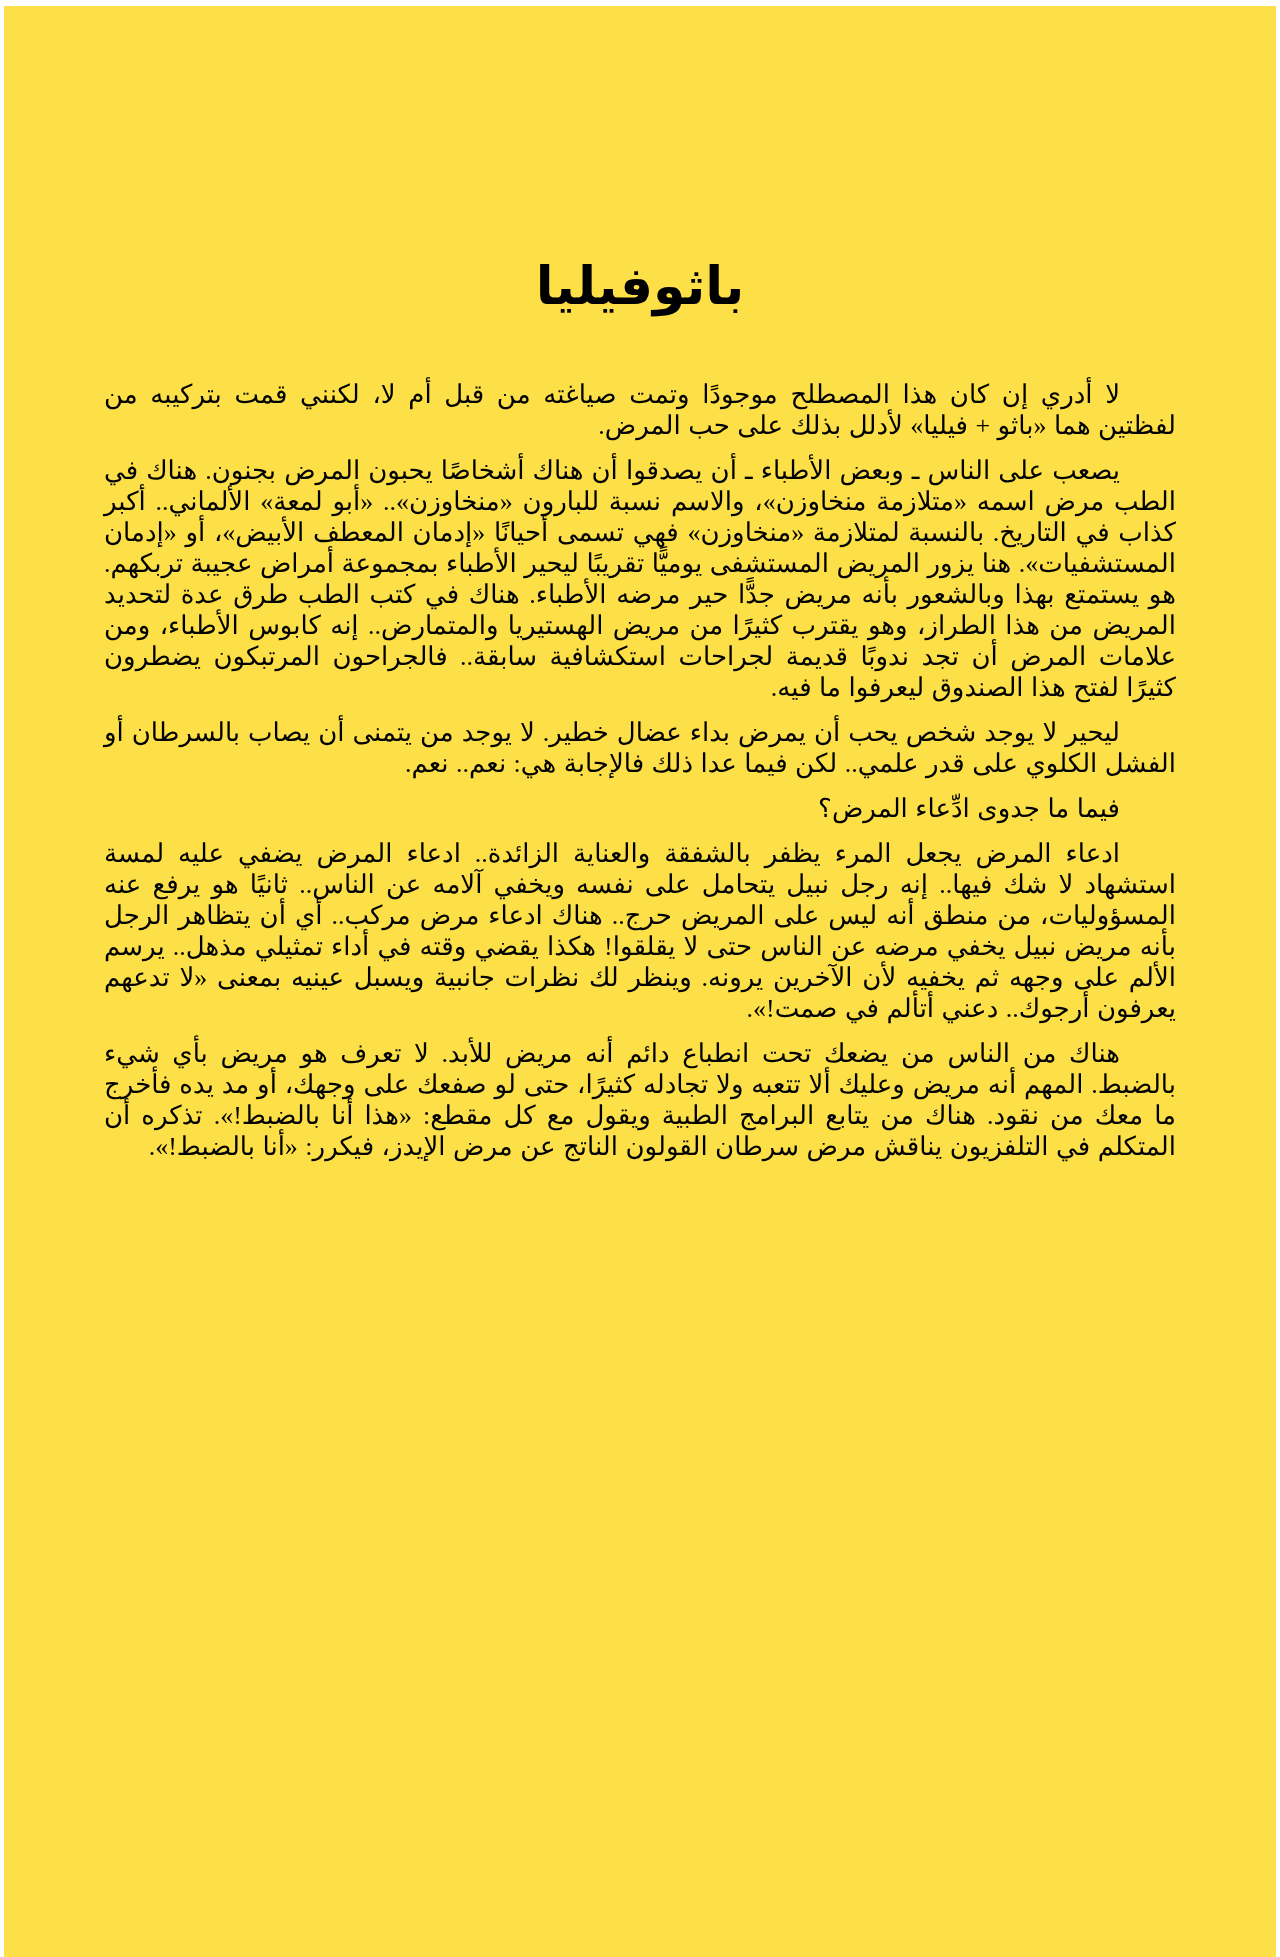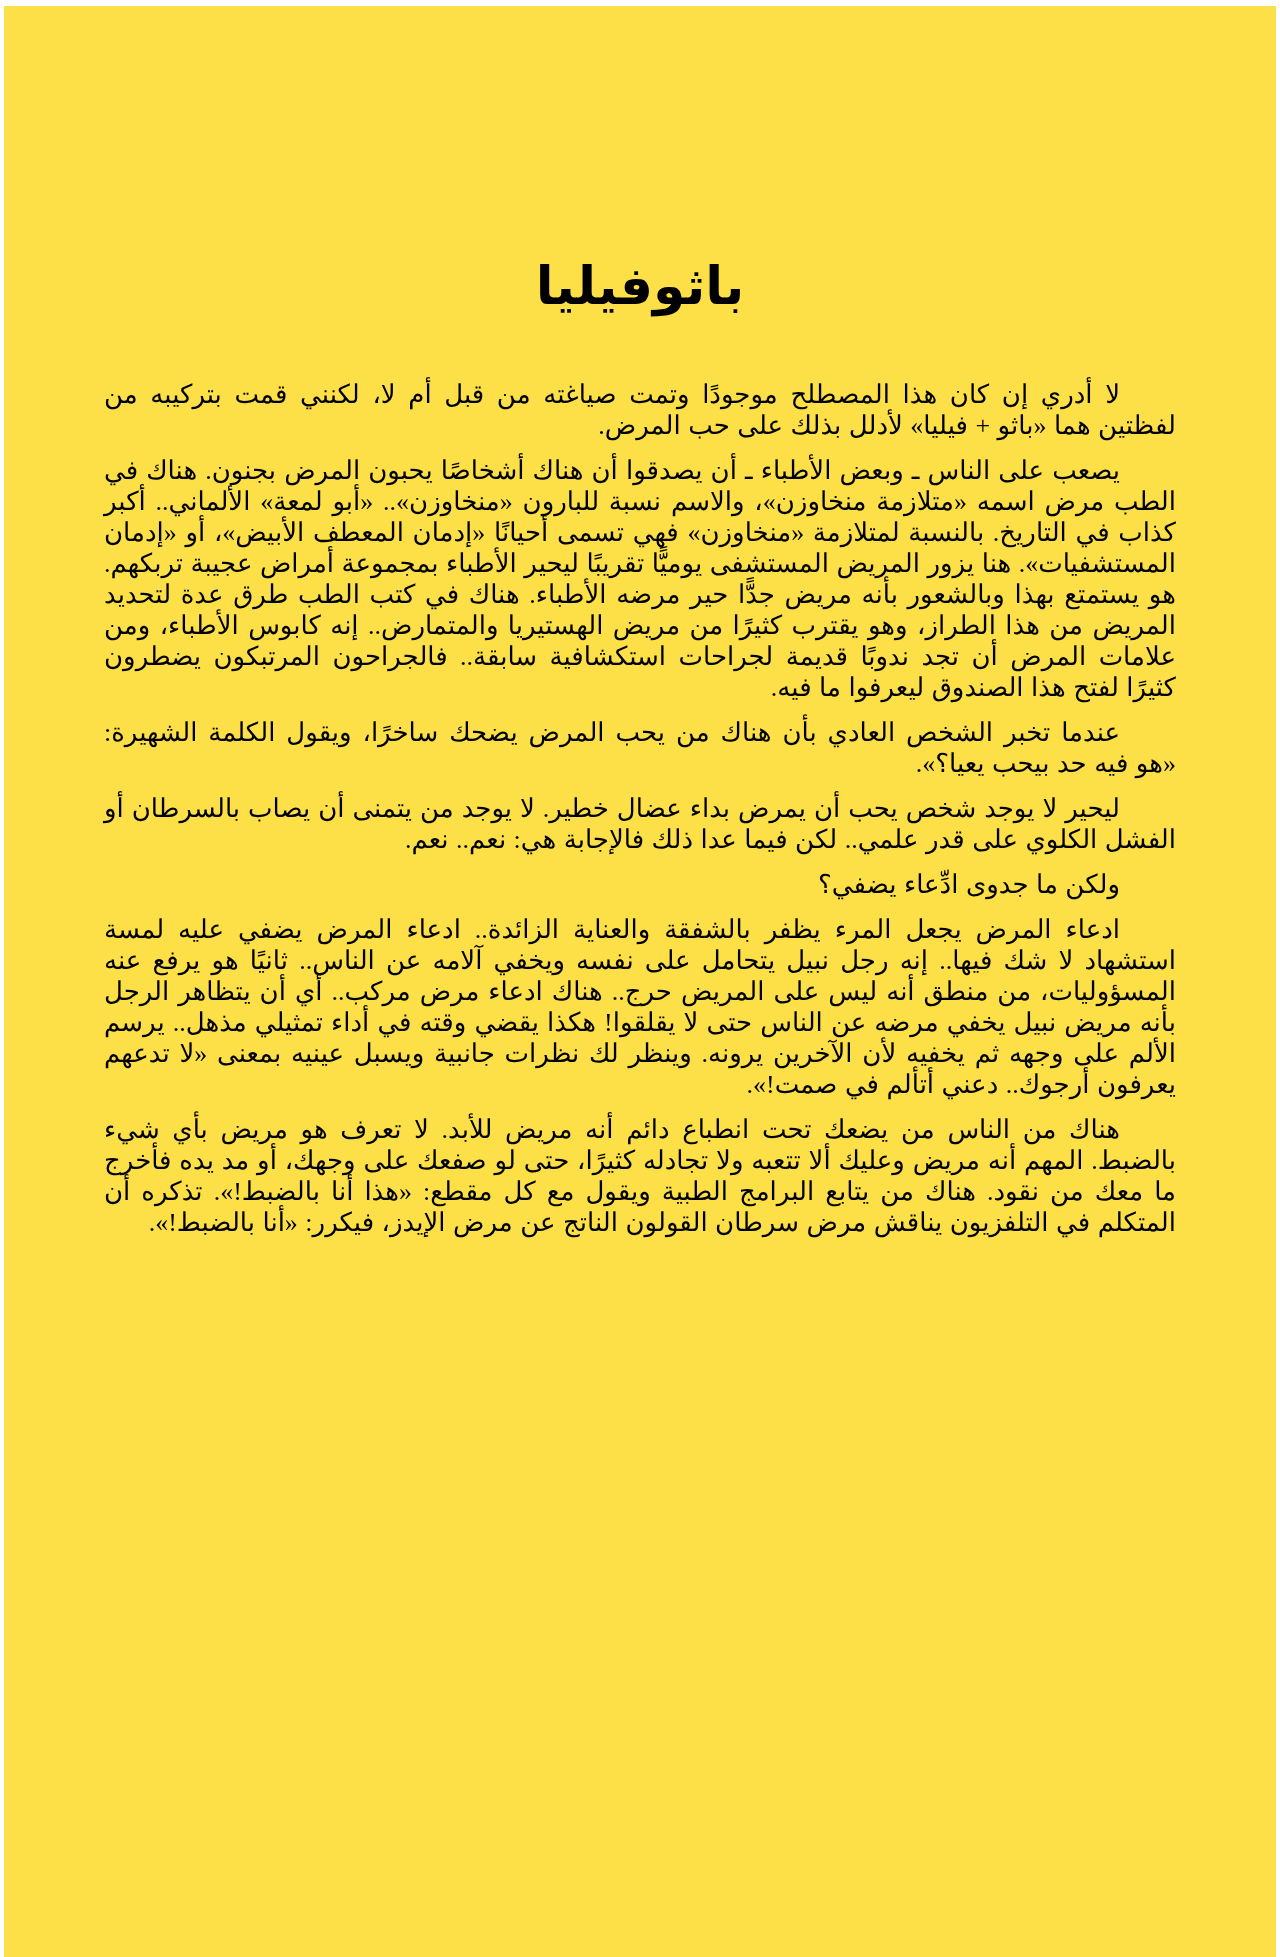--- a/index.html
+++ b/index.html
@@ -43,19 +43,18 @@
 </style>
 </head>
 <body>
 
 <div class="page">
   <h1 class="chapter-title">باثوفيليا</h1>
 
   <div class="body-text">
     <p class="para">لا أدري إن كان هذا المصطلح موجودًا وتمت صياغته من قبل أم لا، لكنني قمت بتركيبه من لفظتين هما «باثو + فيليا» لأدلل بذلك على حب المرض.</p>
     <p class="para">يصعب على الناس ـ وبعض الأطباء ـ أن يصدقوا أن هناك أشخاصًا يحبون المرض بجنون. هناك في الطب مرض اسمه «متلازمة منخاوزن»، والاسم نسبة للبارون «منخاوزن».. «أبو لمعة» الألماني.. أكبر كذاب في التاريخ. بالنسبة لمتلازمة «منخاوزن» فهي تسمى أحيانًا «إدمان المعطف الأبيض»، أو «إدمان المستشفيات». هنا يزور المريض المستشفى يوميًّا تقريبًا ليحير الأطباء بمجموعة أمراض عجيبة تربكهم. هو يستمتع بهذا وبالشعور بأنه مريض جدًّا حير مرضه الأطباء. هناك في كتب الطب طرق عدة لتحديد المريض من هذا الطراز، وهو يقترب كثيرًا من مريض الهستيريا والمتمارض.. إنه كابوس الأطباء، ومن علامات المرض أن تجد ندوبًا قديمة لجراحات استكشافية سابقة.. فالجراحون المرتبكون يضطرون كثيرًا لفتح هذا الصندوق ليعرفوا ما فيه.</p>
-    <p class="para">عندما تخبر الشخص العادي بأن هناك من يحب المرض يضحك ساخرًا، ويقول الكلمة الشهيرة: «هو فيه حد بيحب يعيا؟».</p>
     <p class="para">ليحير لا يوجد شخص يحب أن يمرض بداء عضال خطير. لا يوجد من يتمنى أن يصاب بالسرطان أو الفشل الكلوي على قدر علمي.. لكن فيما عدا ذلك فالإجابة هي: نعم.. نعم.</p>
-    <p class="para">ولكن ما جدوى ادِّعاء يضفي؟</p>
+    <p class="para">فيما ما جدوى ادِّعاء المرض؟</p>
     <p class="para">ادعاء المرض يجعل المرء يظفر بالشفقة والعناية الزائدة.. ادعاء المرض يضفي عليه لمسة استشهاد لا شك فيها.. إنه رجل نبيل يتحامل على نفسه ويخفي آلامه عن الناس.. ثانيًا هو يرفع عنه المسؤوليات، من منطق أنه ليس على المريض حرج.. هناك ادعاء مرض مركب.. أي أن يتظاهر الرجل بأنه مريض نبيل يخفي مرضه عن الناس حتى لا يقلقوا! هكذا يقضي وقته في أداء تمثيلي مذهل.. يرسم الألم على وجهه ثم يخفيه لأن الآخرين يرونه. وينظر لك نظرات جانبية ويسبل عينيه بمعنى «لا تدعهم يعرفون أرجوك.. دعني أتألم في صمت!».</p>
     <p class="para">هناك من الناس من يضعك تحت انطباع دائم أنه مريض للأبد. لا تعرف هو مريض بأي شيء بالضبط. المهم أنه مريض وعليك ألا تتعبه ولا تجادله كثيرًا، حتى لو صفعك على وجهك، أو مد يده فأخرج ما معك من نقود. هناك من يتابع البرامج الطبية ويقول مع كل مقطع: «هذا أنا بالضبط!». تذكره أن المتكلم في التلفزيون يناقش مرض سرطان القولون الناتج عن مرض الإيدز، فيكرر: «أنا بالضبط!».</p>
   </div>
 </div>
 
 </body></html>

